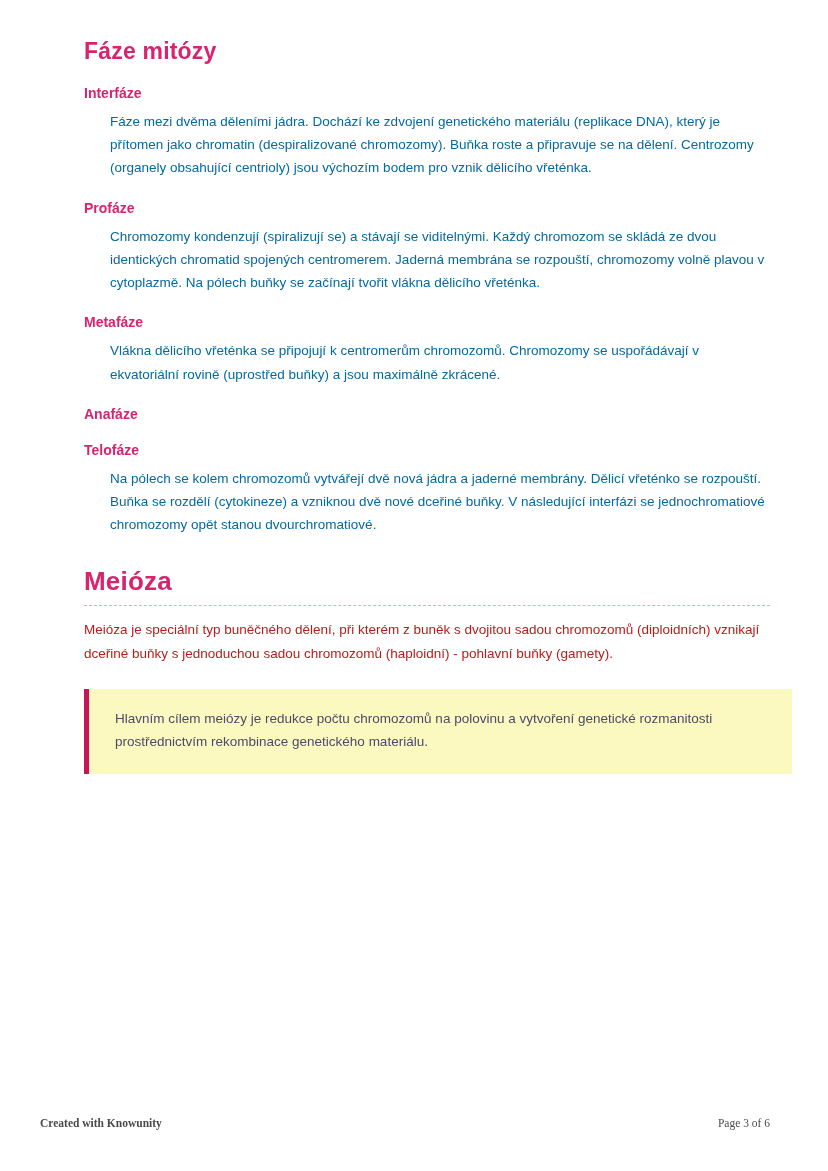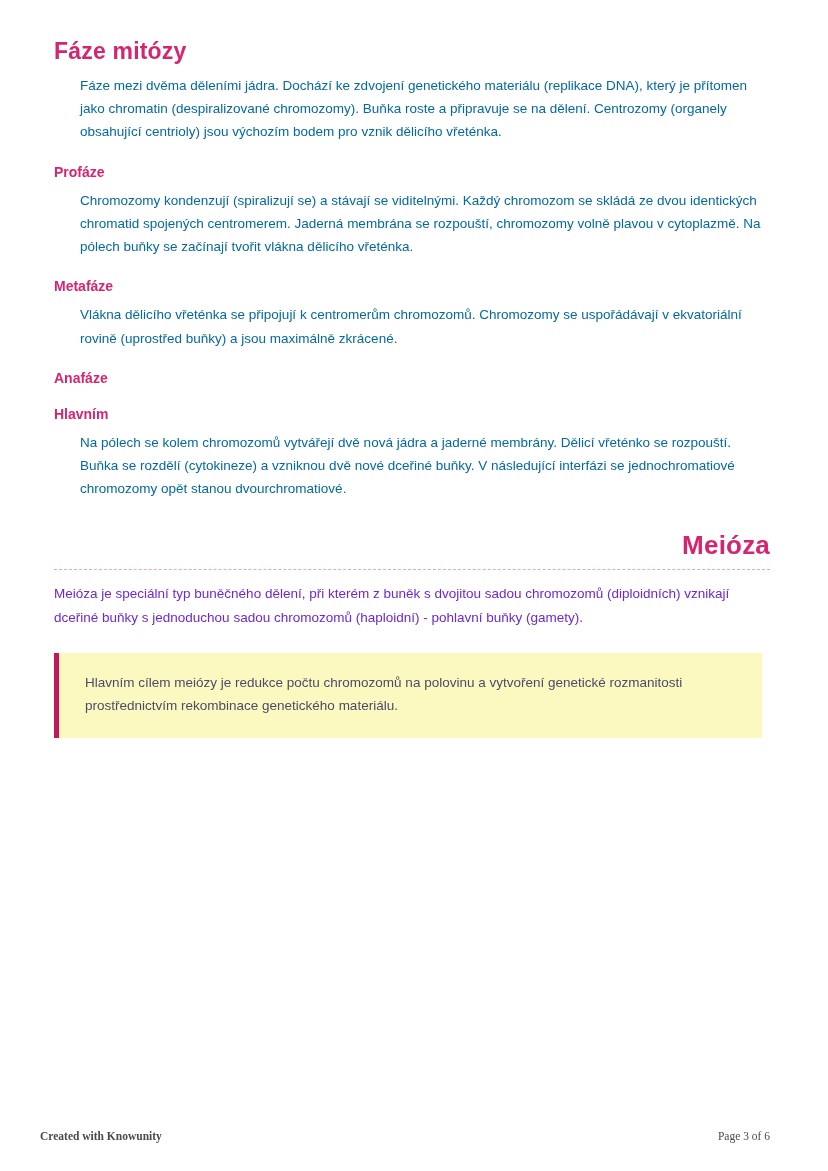--- a/index.html
+++ b/index.html
@@ -14,21 +14,21 @@
     color: #333333;
     position: relative;
     overflow: hidden;
   }
   .page {
     position: absolute;
     left: 0; top: 0;
     width: 828px;
     height: 1171px;
     box-sizing: border-box;
-    padding: 30px 58px 0 54px;
+    padding: 30px 58px 0 84px;
   }
 
   h1.doc-title {
     font-size: 23px;
     font-weight: bold;
     color: #d6246e;
     margin: 8px 0 0 0;
     letter-spacing: 0.2px;
   }
 
@@ -46,32 +46,31 @@
     margin: 9px 0 0 26px;
     max-width: 690px;
   }
 
   h1.big-title {
     font-size: 26px;
     font-weight: bold;
     color: #d6246e;
     margin: 30px 0 0 0;
     letter-spacing: 0.2px;
-    text-align: right;
   }
   .title-rule {
     border: 0;
     border-top: 1px dashed #e8a8c3;
     margin: 8px 0 0 0;
   }
 
   p.intro {
     font-size: 13.5px;
     line-height: 1.72;
-    color: #6d28d9;
+    color: #b91c1c;
     margin: 12px 0 0 0;
     max-width: 700px;
   }
 
   .callout {
     margin: 24px 10px 0 0;
     background: #fbf9bf;
     border-left: 5px solid #c2185b;
     padding: 18px 22px 20px 26px;
     box-sizing: border-box;
@@ -80,21 +79,21 @@
   .callout p {
     margin: 0;
     font-size: 13.5px;
     line-height: 1.74;
     color: #4b4b6a;
   }
 
   .footer {
     position: absolute;
     left: 0;
-    bottom: 4px;
+    bottom: 17px;
     width: 828px;
     height: 62px;
     box-sizing: border-box;
     padding: 0 58px 0 40px;
     display: flex;
     align-items: center;
     justify-content: space-between;
   }
   .footer .brand {
     font-family: "Liberation Serif", serif;
@@ -108,31 +107,32 @@
     color: #4a4a4a;
   }
 </style>
 </head>
 <body>
 
 <div class="page">
 
   <h1 class="doc-title">Fáze mitózy</h1>
 
+  <h2 class="section-title">Interfáze</h2>
   <p class="para">Fáze mezi dvěma děleními jádra. Dochází ke zdvojení genetického materiálu (replikace DNA), který je přítomen jako chromatin (despiralizované chromozomy). Buňka roste a připravuje se na dělení. Centrozomy (organely obsahující centrioly) jsou výchozím bodem pro vznik dělicího vřeténka.</p>
 
   <h2 class="section-title">Profáze</h2>
   <p class="para">Chromozomy kondenzují (spiralizují se) a stávají se viditelnými. Každý chromozom se skládá ze dvou identických chromatid spojených centromerem. Jaderná membrána se rozpouští, chromozomy volně plavou v cytoplazmě. Na pólech buňky se začínají tvořit vlákna dělicího vřeténka.</p>
 
   <h2 class="section-title">Metafáze</h2>
   <p class="para">Vlákna dělicího vřeténka se připojují k centromerům chromozomů. Chromozomy se uspořádávají v ekvatoriální rovině (uprostřed buňky) a jsou maximálně zkrácené.</p>
 
   <h2 class="section-title">Anafáze</h2>
 
-  <h2 class="section-title">Hlavním</h2>
+  <h2 class="section-title">Telofáze</h2>
   <p class="para">Na pólech se kolem chromozomů vytvářejí dvě nová jádra a jaderné membrány. Dělicí vřeténko se rozpouští. Buňka se rozdělí (cytokineze) a vzniknou dvě nové dceřiné buňky. V následující interfázi se jednochromatiové chromozomy opět stanou dvourchromatiové.</p>
 
   <h1 class="big-title">Meióza</h1>
   <hr class="title-rule">
 
   <p class="intro">Meióza je speciální typ buněčného dělení, při kterém z buněk s dvojitou sadou chromozomů (diploidních) vznikají dceřiné buňky s jednoduchou sadou chromozomů (haploidní) - pohlavní buňky (gamety).</p>
 
   <div class="callout">
     <p>Hlavním cílem meiózy je redukce počtu chromozomů na polovinu a vytvoření genetické rozmanitosti prostřednictvím rekombinace genetického materiálu.</p>
   </div>

